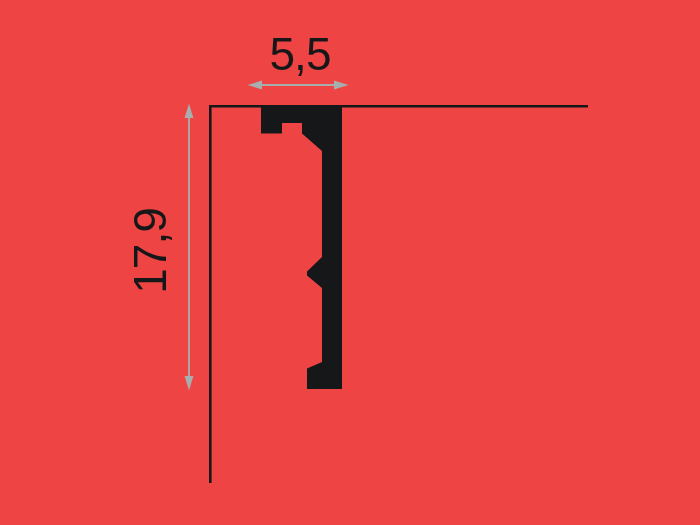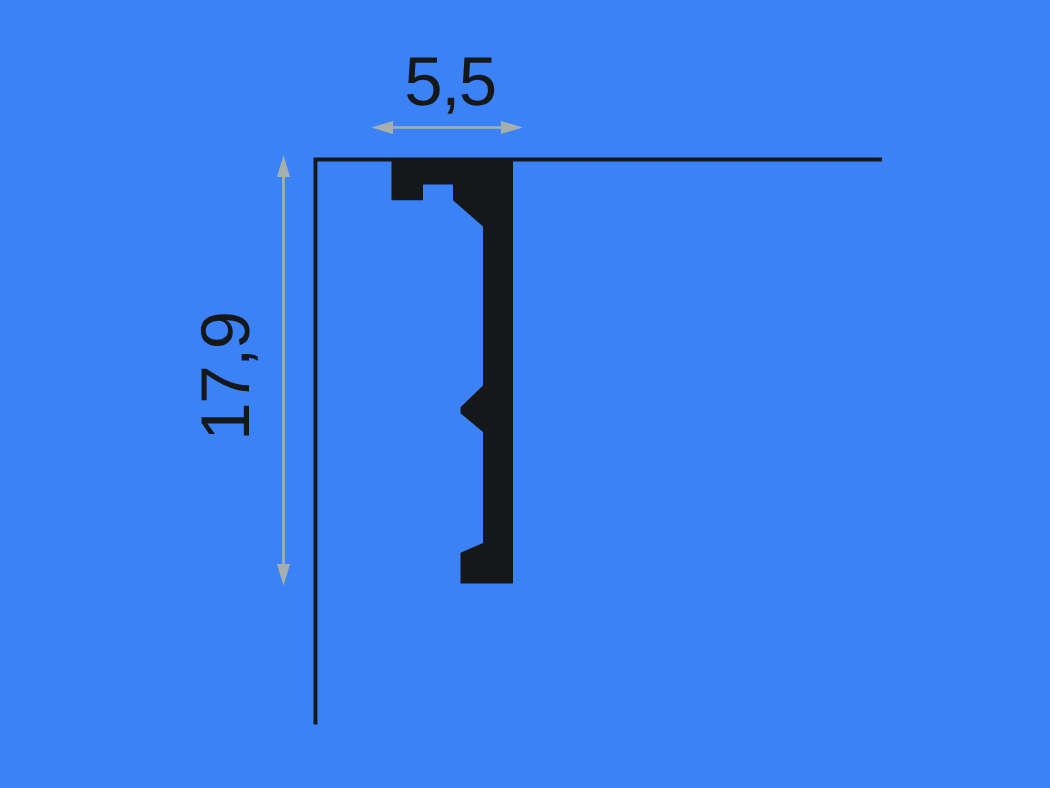--- a/index.html
+++ b/index.html
@@ -4,21 +4,21 @@
 <style>
   html, body {
     margin: 0;
     padding: 0;
     background: #ffffff;
   }
   .stage {
     position: relative;
     width: 700px;
     height: 525px;
-    background: #3b82f6;
+    background: #ef4444;
     overflow: hidden;
     font-family: "Liberation Sans", sans-serif;
   }
   svg { display: block; }
   text {
     font-family: "Liberation Sans", sans-serif;
     font-weight: 400;
   }
   .dim-label {
     font-size: 46px;

